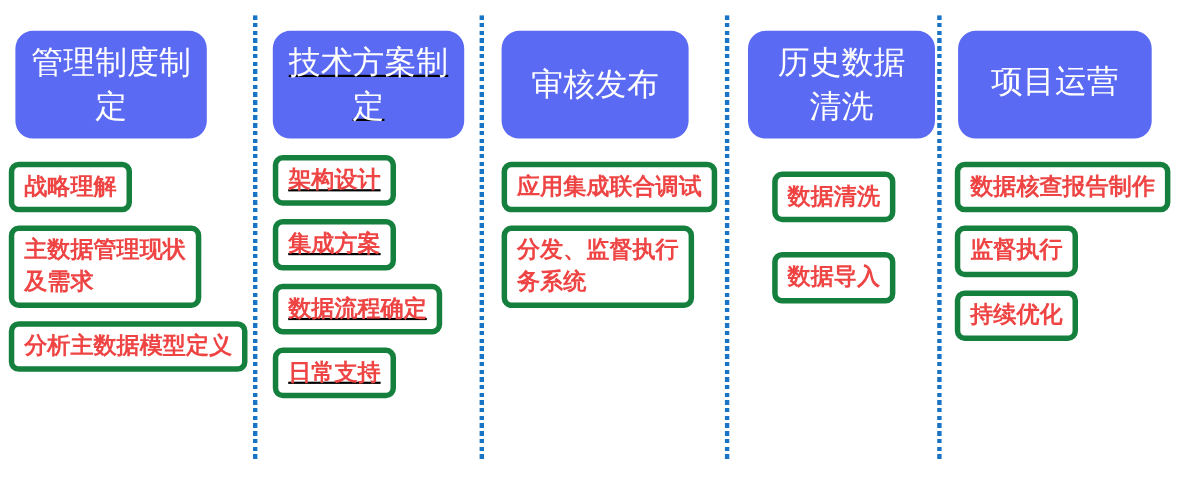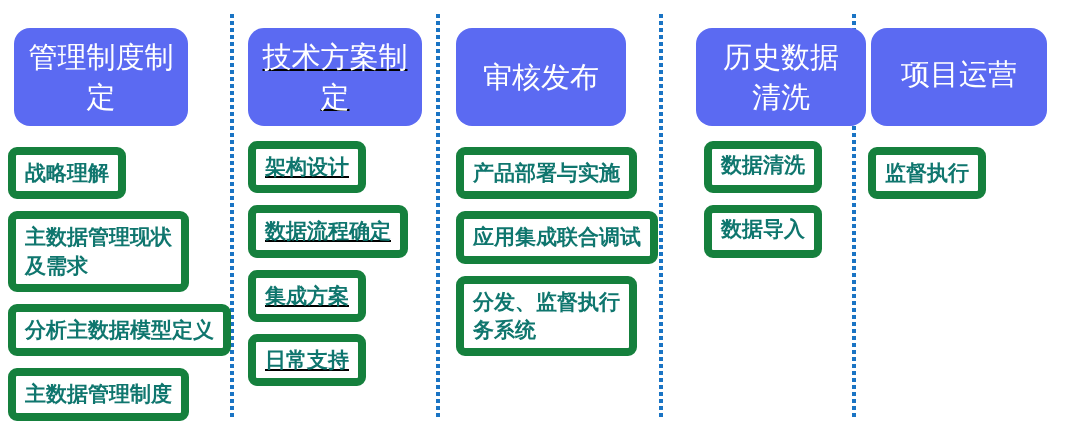--- a/index.html
+++ b/index.html
@@ -42,40 +42,40 @@
     font-family: "Liberation Serif", serif;
     font-size: 29px;
     line-height: 1.38;
     white-space: pre-line;
     margin-bottom: 21px;
   }
   .stage-item {
     box-sizing: border-box;
     width: max-content;
     background: #ffffff;
-    border: 8px solid #15803d;
+    border: 5px solid #15803d;
     border-radius: 9px;
     padding: 4px 9px;
-    color: #0f766e;
+    color: #ef4444;
     font-size: 21px;
     font-weight: bold;
     line-height: 1.35;
     white-space: pre-line;
     margin-bottom: 12px;
   }
   
   .col-0 { left: 8px;   width: 212px; }
   .col-0 .stage-header { width: 174px; margin-left: 6px; }
   .col-1 { left: 248px; width: 182px; text-decoration: underline; }
   .col-1 .stage-header { width: 174px; margin-bottom: 15px; }
   .col-2 { left: 456px; width: 184px; }
   .col-2 .stage-header { width: 170px; }
-  .col-3 { left: 696px; width: 175px; }
+  .col-3 { left: 680px; width: 175px; gap: 15px; }
   .col-3 .stage-header { width: 170px; margin-bottom: 15px; }
-  .col-3 .stage-item   { margin-left: 8px; font-family: Liberation Mono, monospace; }
+  .col-3 .stage-item   { margin-left: 22px; }
   .col-4 { left: 868px; width: 208px; }
   .col-4 .stage-header { width: 176px; margin-left: 3px; font-family: Liberation Mono, monospace; }
   .d-0 { left: 230px; }
   .d-1 { left: 436px; }
   .d-2 { left: 659px; }
   .d-3 { left: 852px; }
 </style>
 </head>
 <body>
 
@@ -85,40 +85,40 @@
   <div class="divider d-2"></div>
   <div class="divider d-3"></div>
 
 <div class="column col-0">
       <div class="stage-header">管理制度制
 定</div>
       <div class="stage-item">战略理解</div>
       <div class="stage-item">主数据管理现状
 及需求</div>
       <div class="stage-item">分析主数据模型定义</div>
-      <div class="stage-item">主数据管理制度</div>
     </div>
     <div class="column col-1">
       <div class="stage-header">技术方案制
 定</div>
       <div class="stage-item">架构设计</div>
+      <div class="stage-item">集成方案</div>
       <div class="stage-item">数据流程确定</div>
-      <div class="stage-item">集成方案</div>
       <div class="stage-item">日常支持</div>
     </div>
     <div class="column col-2">
       <div class="stage-header">审核发布</div>
-      <div class="stage-item">产品部署与实施</div>
       <div class="stage-item">应用集成联合调试</div>
       <div class="stage-item">分发、监督执行
 务系统</div>
     </div>
     <div class="column col-3">
       <div class="stage-header">历史数据
 清洗</div>
       <div class="stage-item">数据清洗</div>
       <div class="stage-item">数据导入</div>
     </div>
     <div class="column col-4">
       <div class="stage-header">项目运营</div>
+      <div class="stage-item">数据核查报告制作</div>
       <div class="stage-item">监督执行</div>
+      <div class="stage-item">持续优化</div>
     </div>
   </div>
 
 </body></html>

